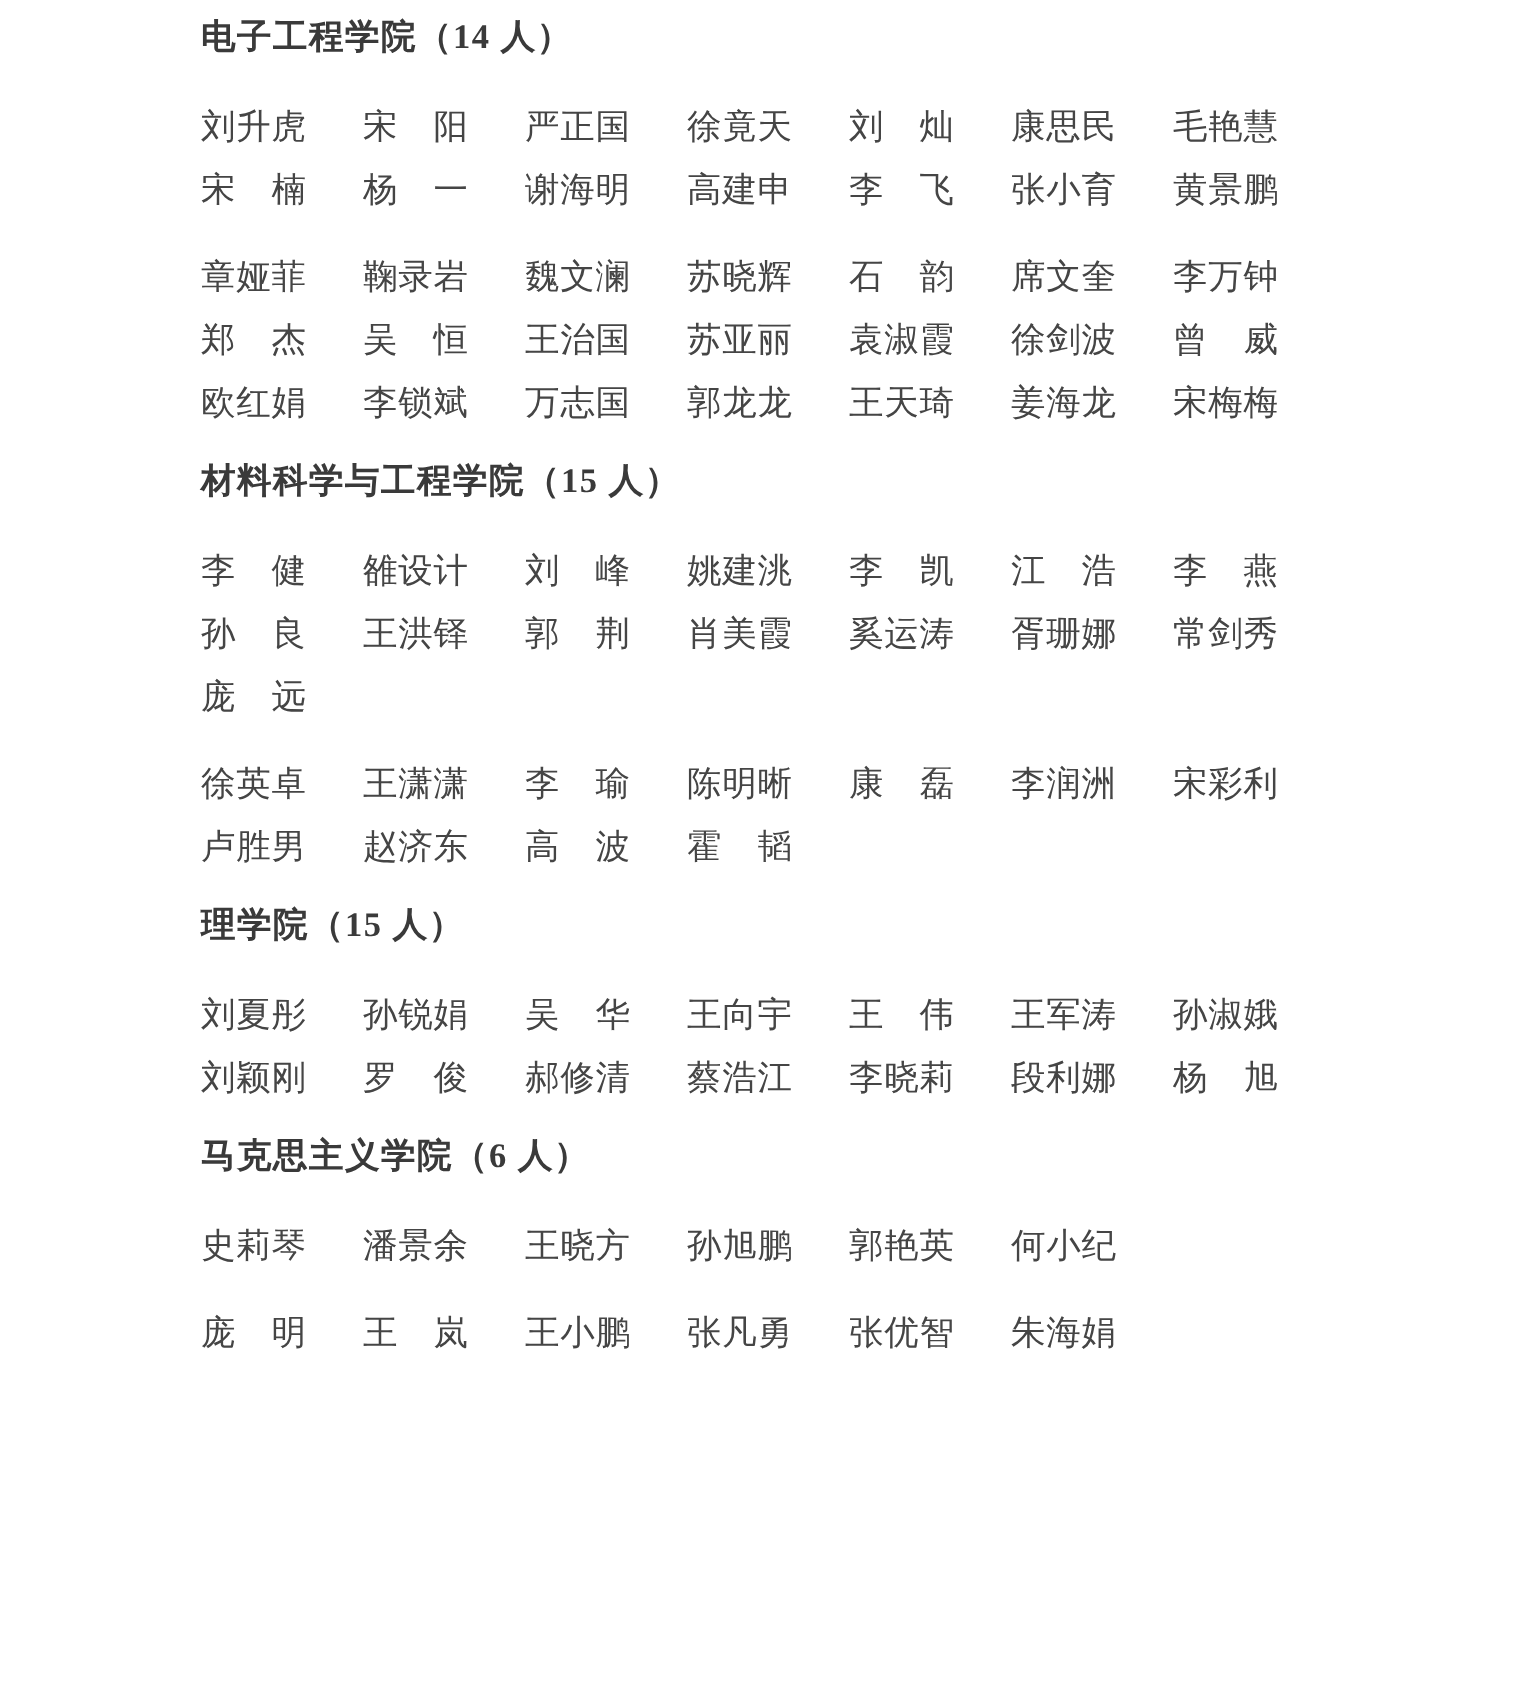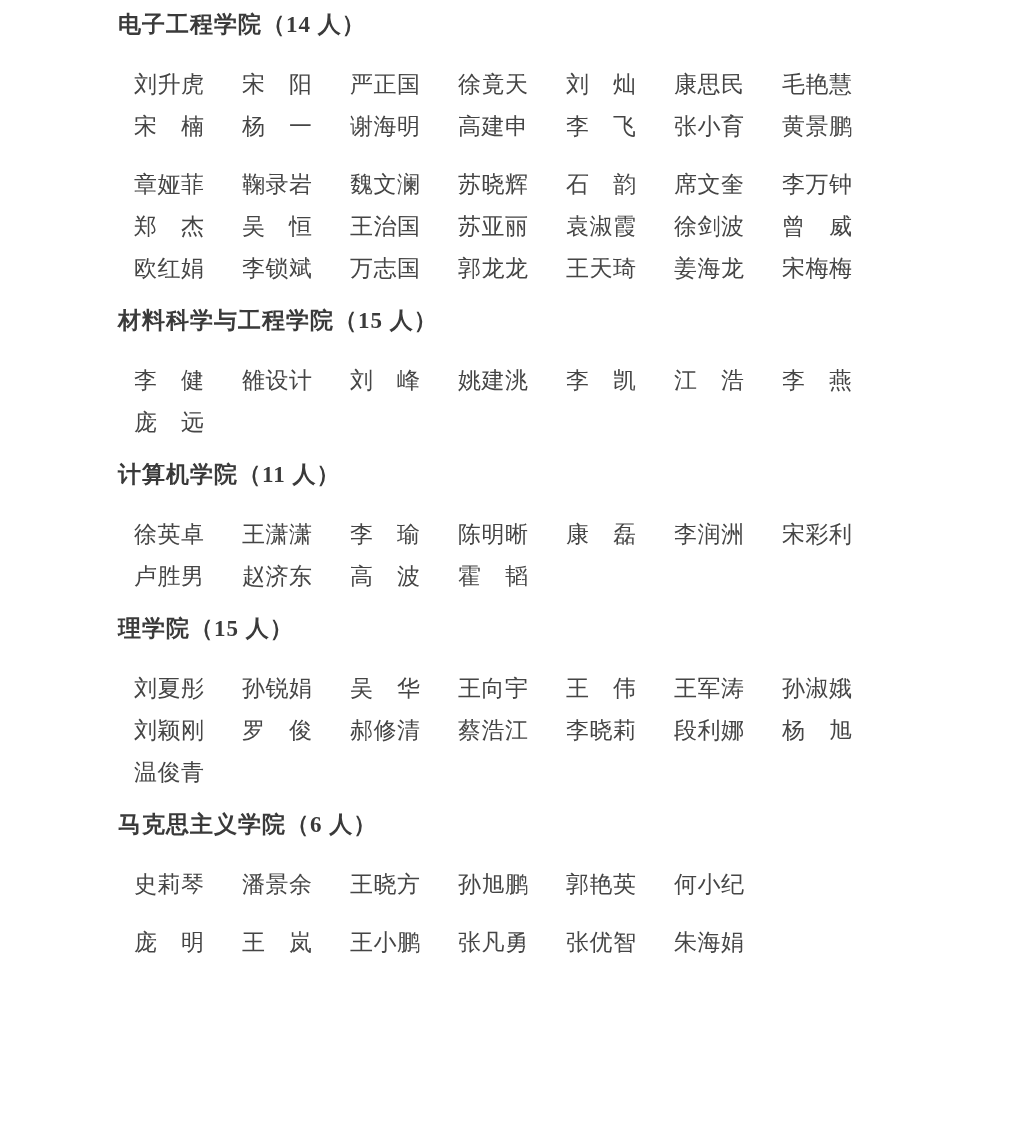--- a/index.html
+++ b/index.html
@@ -19,21 +19,21 @@
     padding: 10px 60px 0 118px;
   }
   section.college {
     margin-bottom: 10px;
   }
   h2.college-title {
     font-size: 23px;
     line-height: 30px;
     font-weight: 700;
     letter-spacing: 1px;
-    margin: 0 0 24px 0;
+    margin: 0 0 24px 16px;
     color: #3a3a3a;
   }
   .name-rows {
     margin: 16px;
   }
   .name-row {
     display: grid;
     grid-template-columns: repeat(7, 70px);
     column-gap: 38px;
     height: 42px;
@@ -117,27 +117,35 @@
         <div class="name-row">
           <span class="name">李健</span>
           <span class="name">雒设计</span>
           <span class="name">刘峰</span>
           <span class="name">姚建洮</span>
           <span class="name">李凯</span>
           <span class="name">江浩</span>
           <span class="name">李燕</span>
         </div>
         <div class="name-row">
+          <span class="name">孙良</span>
+          <span class="name">王洪铎</span>
+          <span class="name">郭荆</span>
+          <span class="name">肖美霞</span>
+          <span class="name">奚运涛</span>
+          <span class="name">胥珊娜</span>
+          <span class="name">常剑秀</span>
+        </div>
+        <div class="name-row">
           <span class="name">庞远</span>
         </div>
       </div>
   </section>
 
   <section class="college">
-    <h2 class="college-title">计算机学院（11 人）</h2>
     <div class="name-rows">
         <div class="name-row">
           <span class="name">徐英卓</span>
           <span class="name">王潇潇</span>
           <span class="name">李瑜</span>
           <span class="name">陈明晰</span>
           <span class="name">康磊</span>
           <span class="name">李润洲</span>
           <span class="name">宋彩利</span>
         </div>
@@ -164,23 +172,20 @@
         </div>
         <div class="name-row">
           <span class="name">刘颖刚</span>
           <span class="name">罗俊</span>
           <span class="name">郝修清</span>
           <span class="name">蔡浩江</span>
           <span class="name">李晓莉</span>
           <span class="name">段利娜</span>
           <span class="name">杨旭</span>
         </div>
-        <div class="name-row">
-          <span class="name">温俊青</span>
-        </div>
       </div>
   </section>
 
   <section class="college">
     <h2 class="college-title">马克思主义学院（6 人）</h2>
     <div class="name-rows">
         <div class="name-row">
           <span class="name">史莉琴</span>
           <span class="name">潘景余</span>
           <span class="name">王晓方</span>

